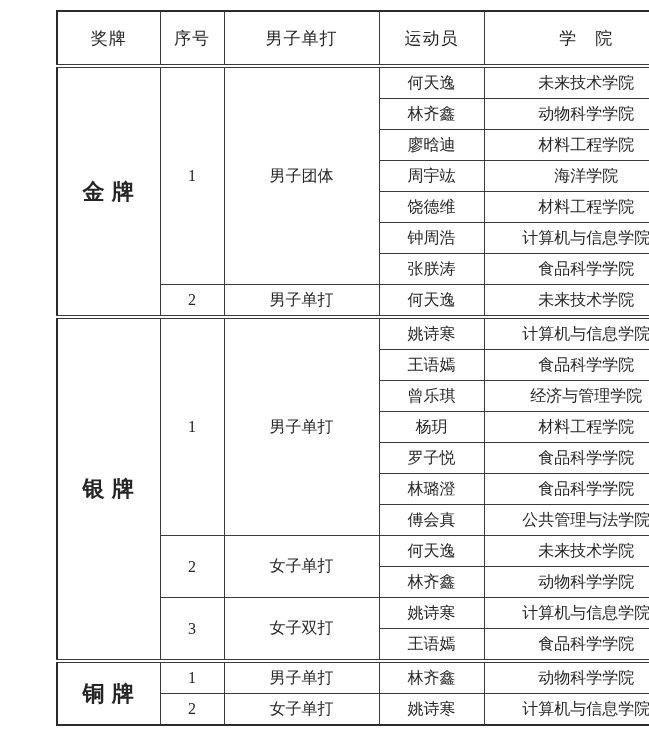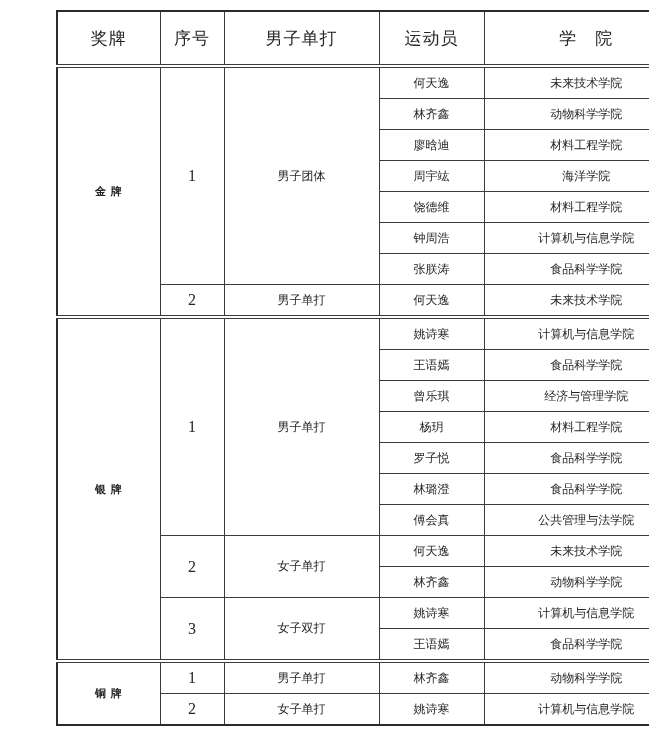--- a/index.html
+++ b/index.html
@@ -35,25 +35,25 @@
     white-space: nowrap;
   }
   thead th {
     height: 52px;
     font-size: 17px;
     font-weight: normal;
     letter-spacing: 1px;
   }
   tbody td {
     height: 30px;
-    font-size: 12px;
+    font-size: 16px;
   }
   td.medal-cell {
     font-weight: bold;
-    font-size: 11px;
+    font-size: 22px;
     letter-spacing: 1px;
   }
   td.seq-cell { font-size: 16px; }
   tr.section-start td {
     border-top: 4px double #3a3a3a;
   }
 </style>
 </head>
 <body>
 

